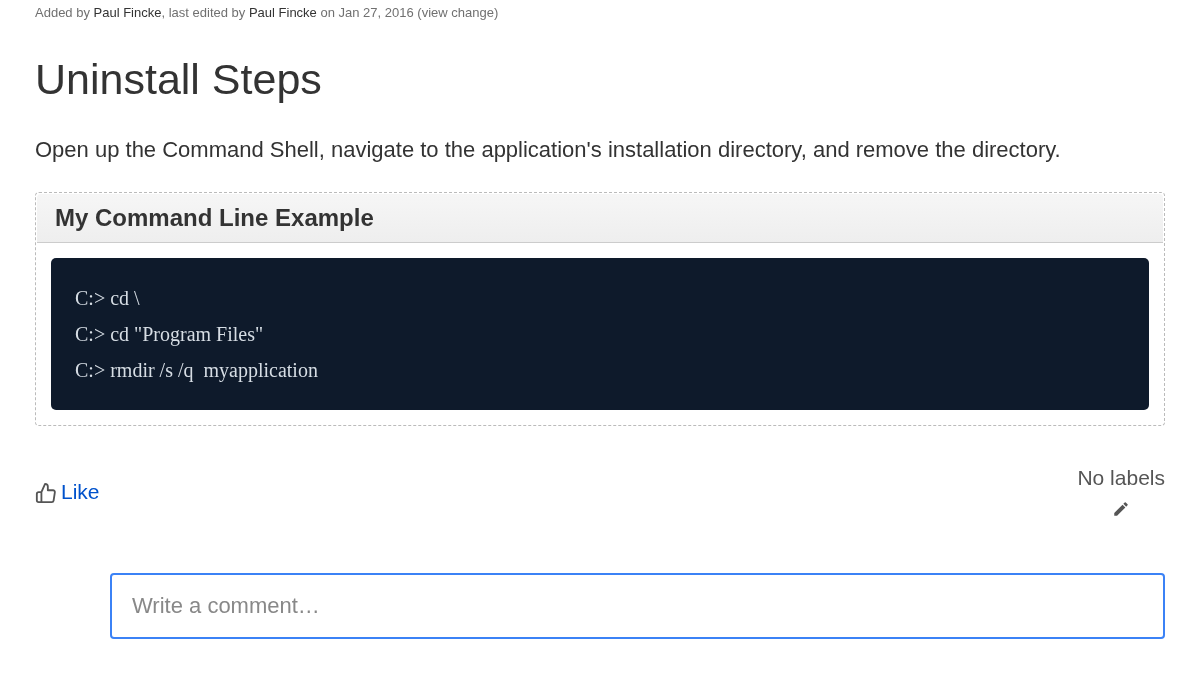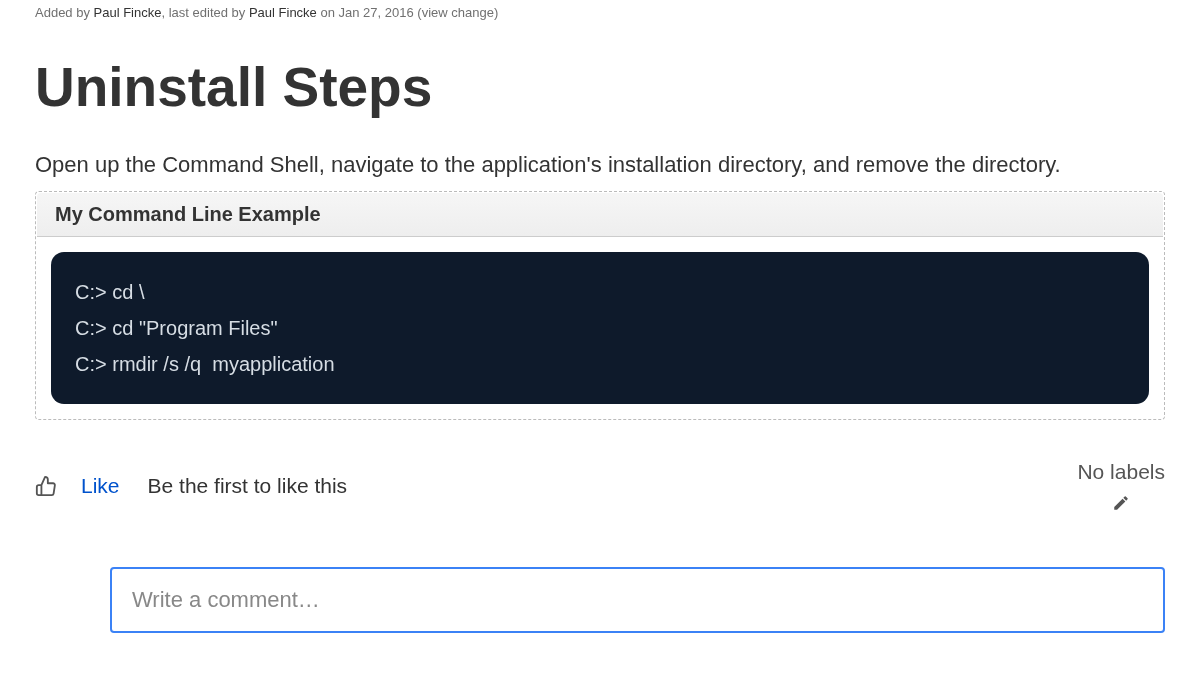--- a/index.html
+++ b/index.html
@@ -20,79 +20,79 @@
       margin-top: 5px;
       margin-bottom: 35px;
     }
     .meta-line .author {
       color: #333;
     }
     .meta-line .view-change {
       color: #707070;
     }
     h1.page-title {
-      font-size: 55px;
-      font-weight: 700;
+      font-size: 43px;
+      font-weight: 400;
       color: #333;
       margin-bottom: 28px;
     }
     .body-text {
       font-size: 22px;
       color: #333;
       line-height: 1.6;
-      margin-bottom: 9px;
+      margin-bottom: 25px;
     }
     .code-panel {
       border: 1px dashed #bbb;
       border-radius: 4px;
       background: #fff;
       padding: 0;
       margin-bottom: 40px;
     }
     .code-panel-header {
       background: linear-gradient(#f6f6f6, #eeeeee);
       border-bottom: 1px solid #ccc;
       padding: 10px 18px;
-      font-size: 20px;
+      font-size: 24px;
       font-weight: 600;
       color: #333;
       border-radius: 4px 4px 0 0;
       margin: 1px 1px 0 1px;
     }
     .code-block-wrap {
       padding: 15px;
     }
     .code-block {
       background: #0e1a2b;
       color: #d6dde4;
-      font-family: Liberation Sans, sans-serif;
+      font-family: Liberation Serif, serif;
       font-size: 20px;
       line-height: 1.8;
       padding: 22px 24px;
-      border-radius: 13px;
+      border-radius: 5px;
       white-space: pre;
       overflow-x: auto;
     }
     .footer-row {
       display: flex;
       justify-content: space-between;
       align-items: center;
       font-size: 21px;
       color: #333;
       margin-bottom: 55px;
     }
     .footer-left {
       display: flex;
       align-items: center;
       gap: 10px;
     }
     .like-button {
       display: inline-flex;
-      align-items: center;
-      gap: 24px;
+      align-items: flex-end;
+      gap: 4px;
       color: #0052cc;
       cursor: pointer;
     }
     .like-icon {
       width: 22px;
       height: 22px;
       color: #555;
     }
     .like-stats {
       color: #333;
@@ -143,21 +143,20 @@
 </div>
 
 <div class="footer-row">
   <div class="footer-left">
     <span class="like-button">
       <svg class="like-icon" viewBox="0 0 24 24" fill="none" stroke="currentColor" stroke-width="2" stroke-linecap="round" stroke-linejoin="round">
         <path d="M14 9V5a3 3 0 0 0-3-3l-4 9v11h11.28a2 2 0 0 0 2-1.7l1.38-9a2 2 0 0 0-2-2.3zM7 22H4a2 2 0 0 1-2-2v-7a2 2 0 0 1 2-2h3"></path>
       </svg>
       <span>Like</span>
     </span>
-    <span class="like-stats">Be the first to like this</span>
   </div>
   <div class="footer-right">
     <span>No labels</span>
     <svg class="pencil-icon" viewBox="0 0 24 24" fill="currentColor">
       <path d="M3 17.25V21h3.75L17.81 9.94l-3.75-3.75L3 17.25zM20.71 7.04a1 1 0 0 0 0-1.41l-2.34-2.34a1 1 0 0 0-1.41 0l-1.83 1.83 3.75 3.75 1.83-1.83z"></path>
     </svg>
   </div>
 </div>
 
 <div class="comment-box">

